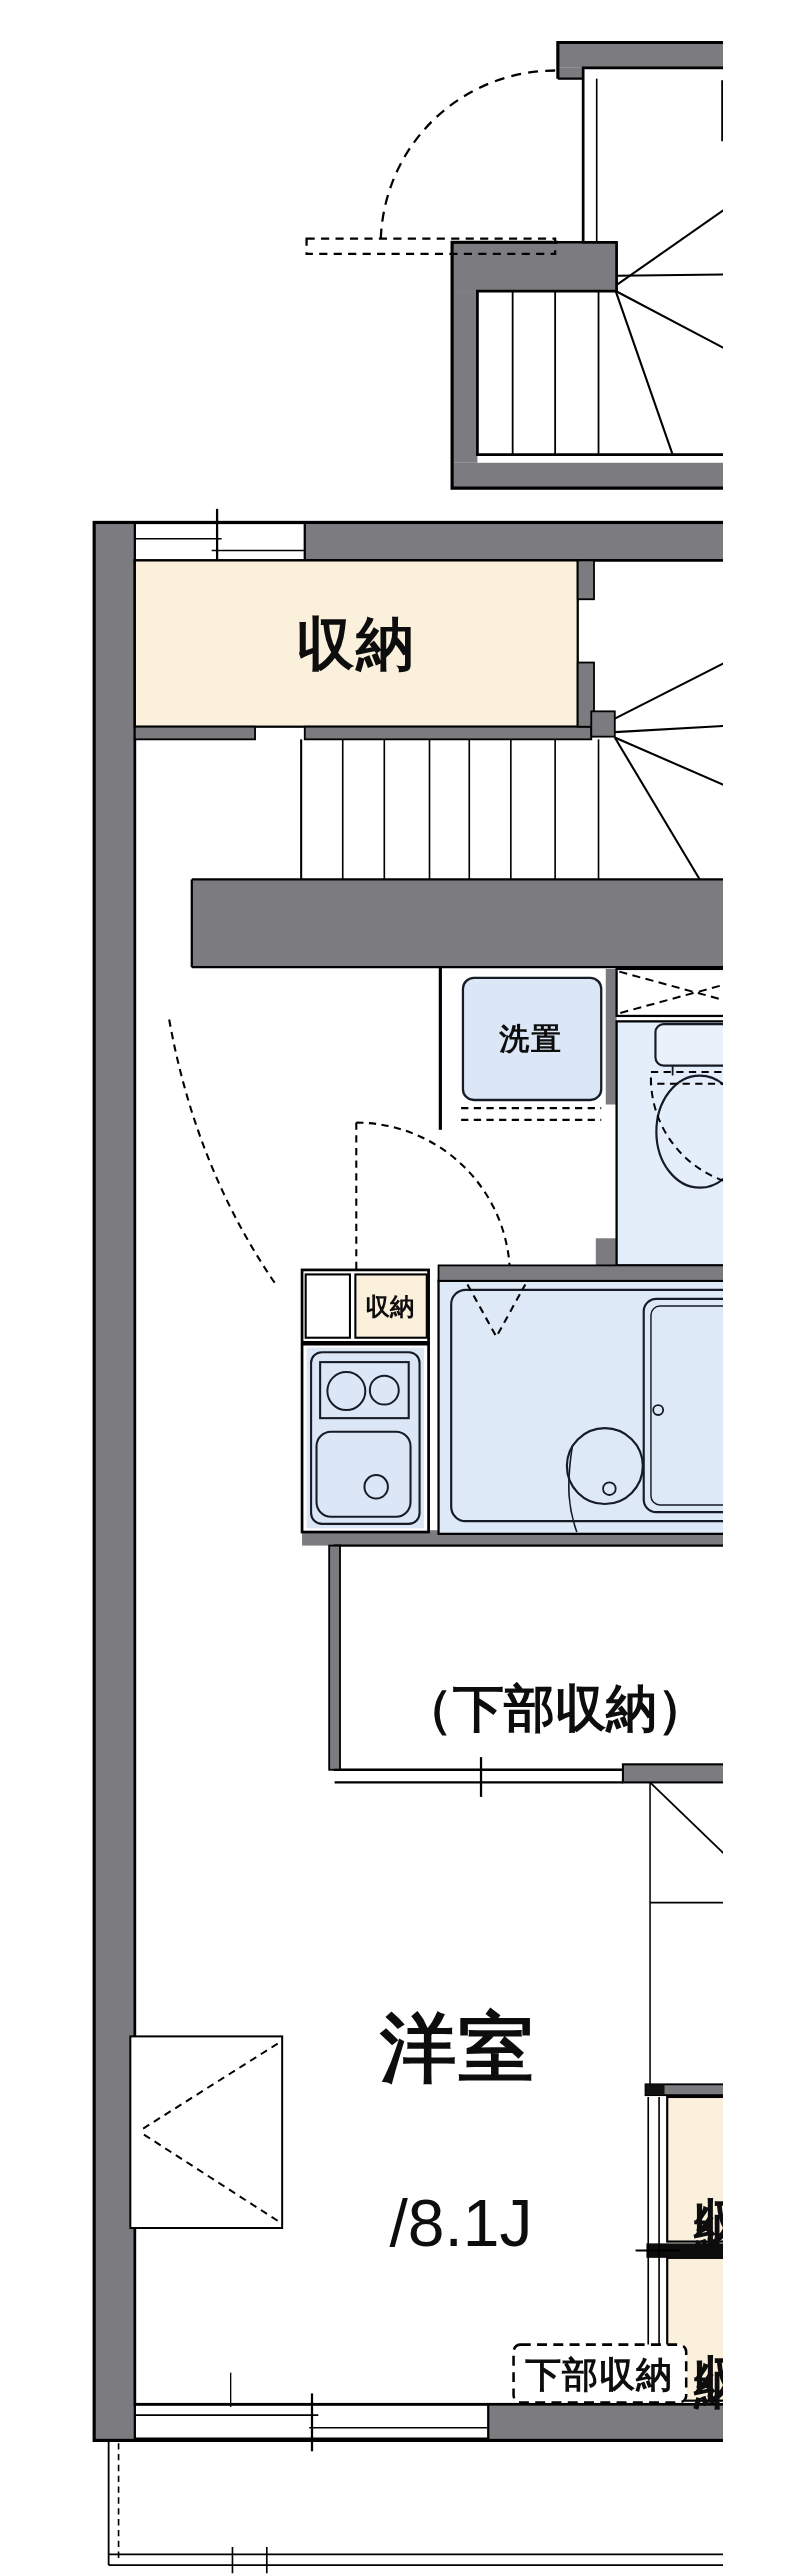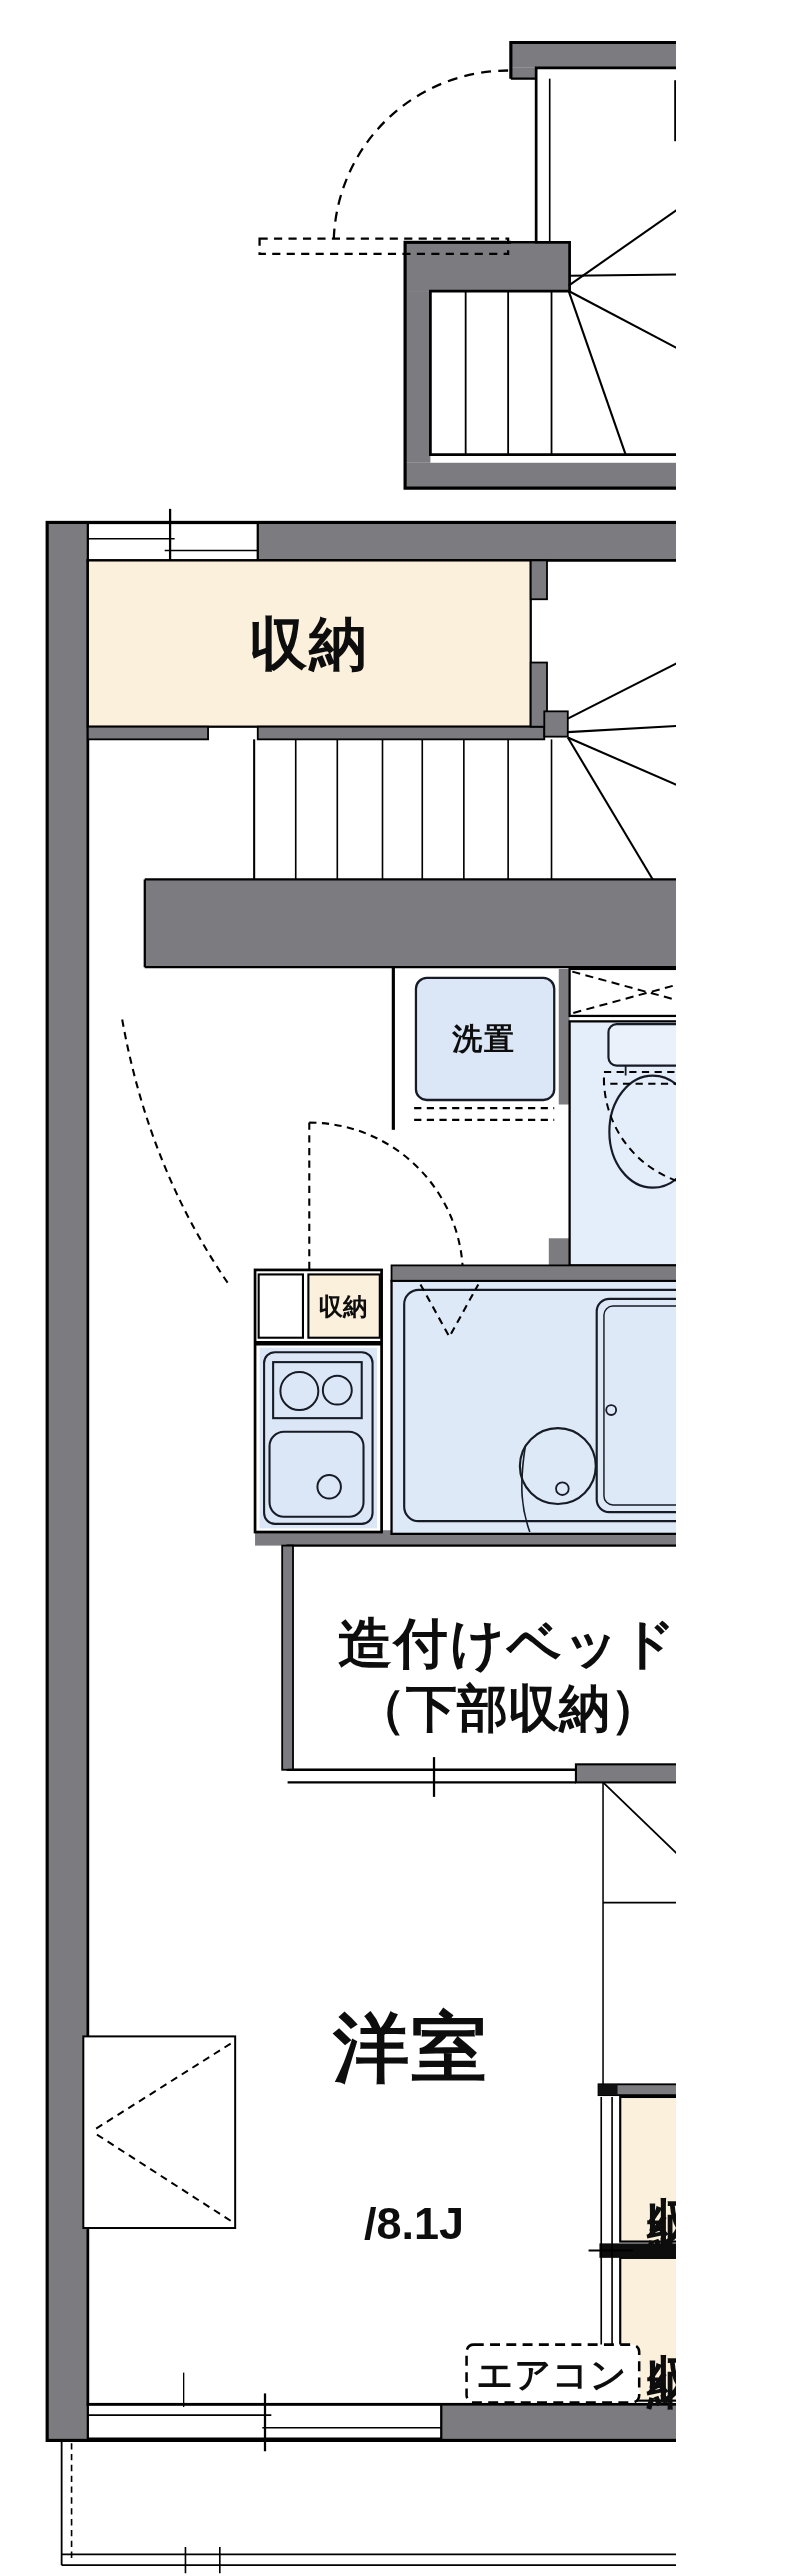--- a/index.html
+++ b/index.html
@@ -2,20 +2,21 @@
 <html style="font-size:14.5px"><head>
 <meta charset="utf-8">
 <style>
   html,body{margin:0;padding:0;background:#ffffff;}
   .plan{
     position:relative;
     width:676px;height:2576px;
     background:#ffffff;
     font-family:"Liberation Sans", sans-serif;
     overflow:hidden;
+    margin-left:47px;
   }
   .plan svg{position:absolute;left:0;top:0;}
   .lbl{
     position:absolute;
     transform:translate(-50%,-50%);
     color:#0d0d0d;
     white-space:nowrap;
     line-height:1;
     font-weight:600;
     letter-spacing:1.8px;
@@ -213,21 +214,20 @@
     <path d="M890,2700 V2838" stroke-width="2"></path>
     <path d="M878,2700 V2826" stroke-width="1.5"></path>
     <path d="M845,2700 H890" stroke-width="2"></path>
     <path d="M205,2818 V2847 M243,2818 V2847" stroke-width="1.8"></path>
   </g>
 </svg>
 
   <div class="lbl" style="left:309px;top:644px;font-size:58px;">収納</div>
   <div class="lbl" style="left:484px;top:1039px;font-size:30px;">洗置</div>
   <div class="lbl" style="left:343px;top:1307px;font-size:24.4px;letter-spacing:0;">収納</div>
-  <div class="lbl" style="left:508px;top:1643px;font-size:54px;">造付けベッド</div>
   <div class="lbl" style="left:411px;top:2048px;font-size:76px;">洋室</div>
   <div class="lbl" style="left:508px;top:1708px;font-size:51px;letter-spacing:0;">（下部収納）</div>
-  <div class="lbl" style="left:414px;top:2223px;font-size:45px;letter-spacing:0;font-weight:700;">/8.1J</div>
-  <div class="lbl" style="left:552px;top:2375px;font-size:36px;letter-spacing:0.9px;">エアコン</div>
+  <div class="lbl" style="left:414px;top:2223px;font-size:66px;letter-spacing:0;font-weight:400;">/8.1J</div>
+  <div class="lbl" style="left:552px;top:2375px;font-size:36px;letter-spacing:0.9px;">下部収納</div>
   <div class="lbl vert" style="left:672px;top:2166px;font-size:49px;">収納</div>
   <div class="lbl vert" style="left:672px;top:2323px;font-size:49px;">収納</div>
 </div>
 
 
 </body></html>

